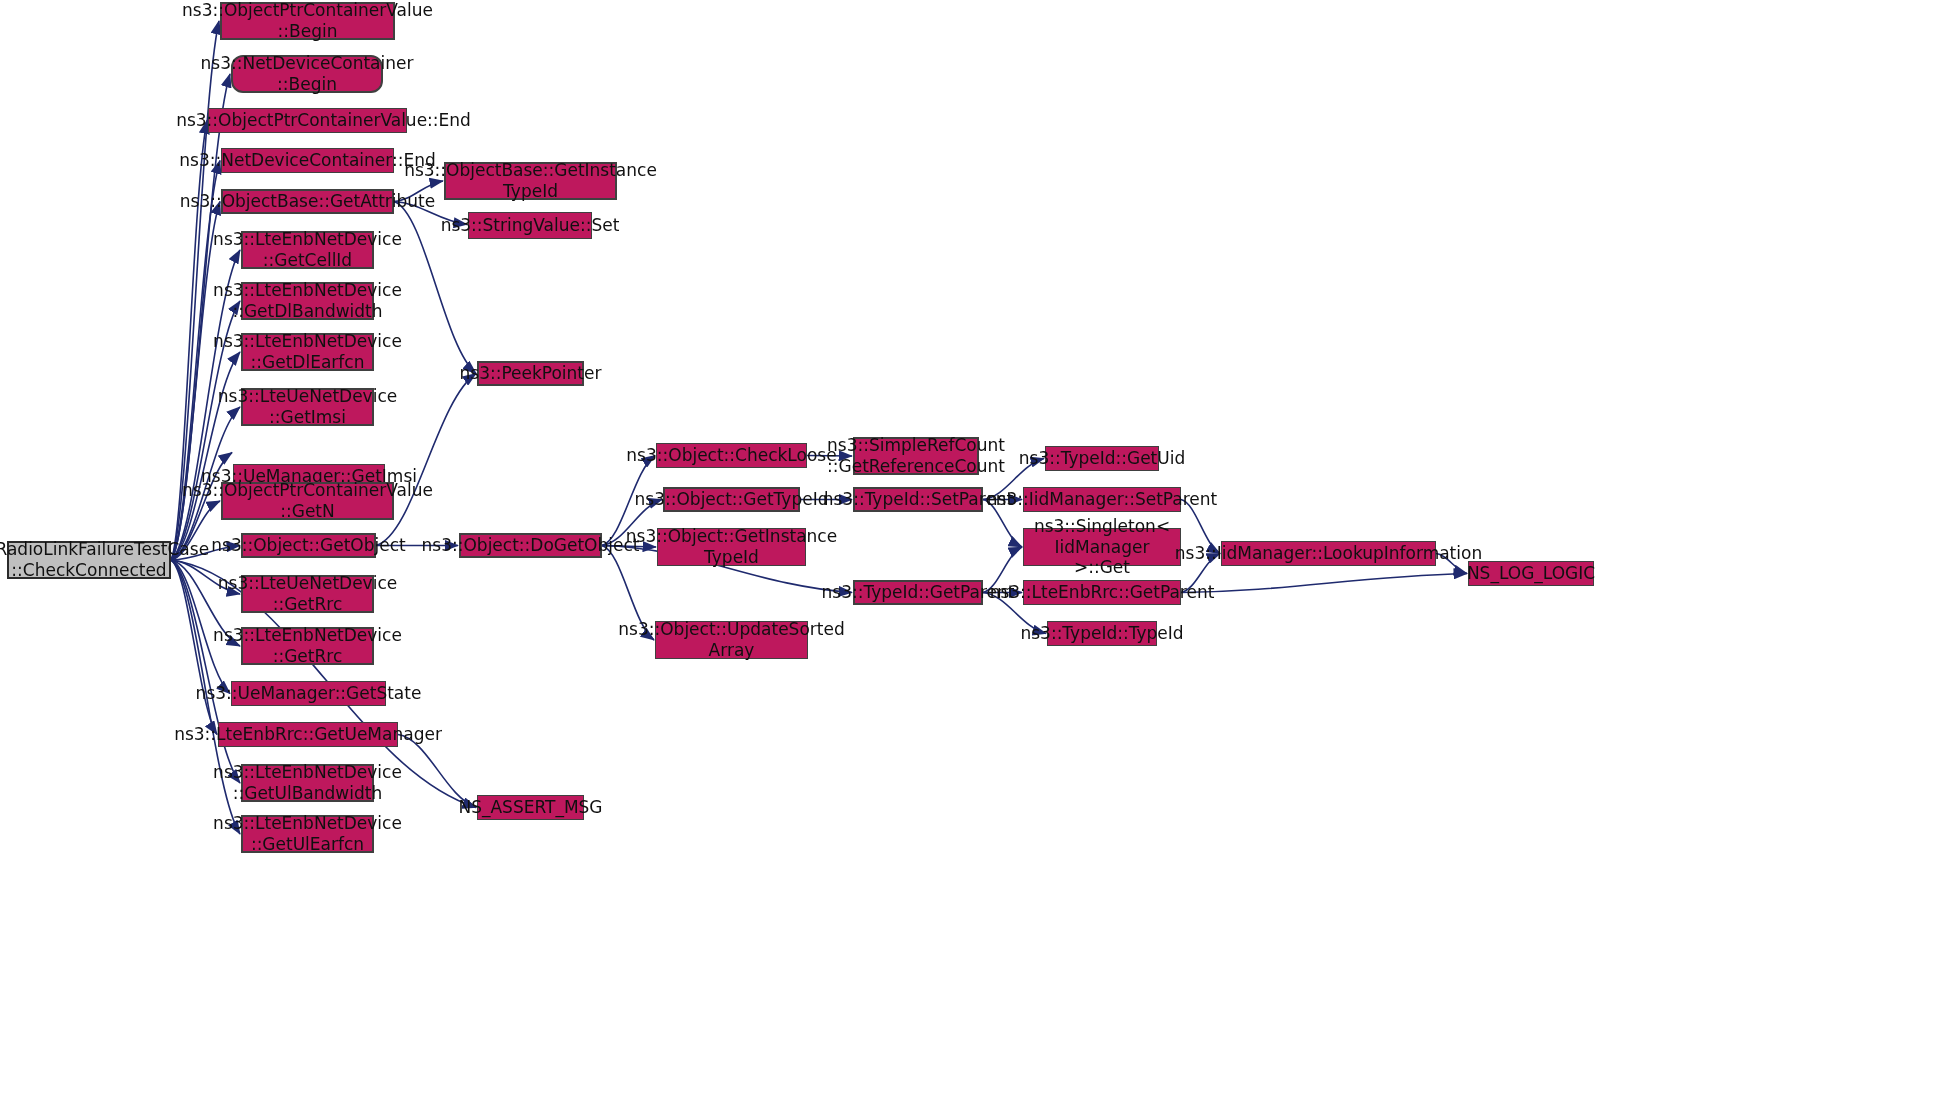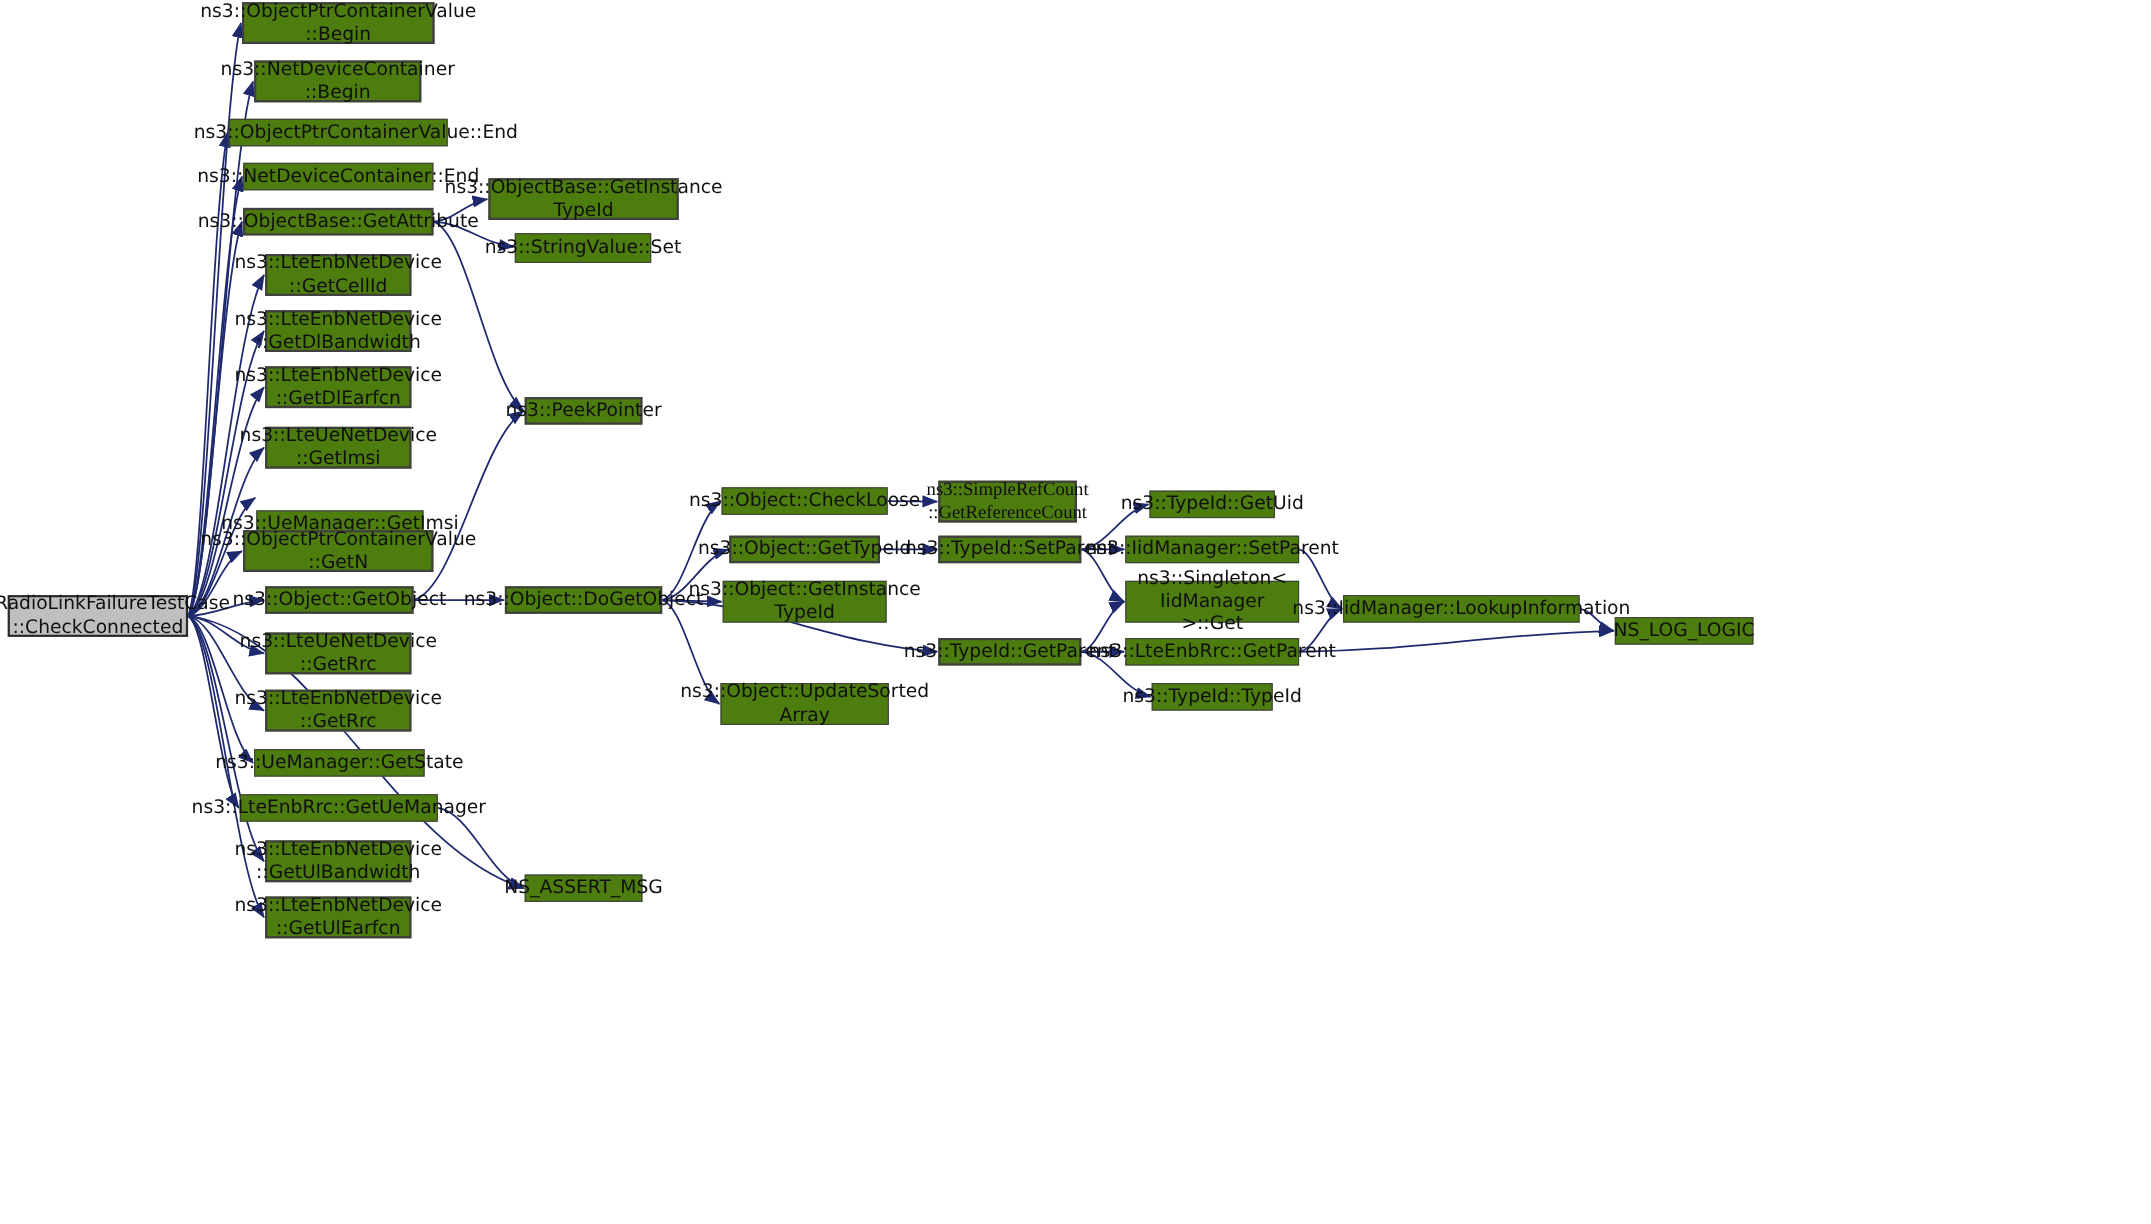--- a/index.html
+++ b/index.html
@@ -2,21 +2,21 @@
 <html><head>
 <meta charset="utf-8">
 <style>
   html,body{margin:0;padding:0;background:#ffffff;}
   body{width:1955px;height:1113px;overflow:hidden;font-family:"DejaVu Sans","Liberation Sans",sans-serif;}
   #graph{position:relative;width:1955px;height:1113px;}
   svg{position:absolute;left:0;top:0;width:1955px;height:1113px;}
   .nodebox{
     position:absolute;
     box-sizing:border-box;
-    background:#4d7c0f;
+    background:#be185d;
     border:1px solid #404040;
     display:flex;
     align-items:center;
     justify-content:center;
     text-align:center;
     font-size:17px;
     line-height:1.22;
     color:#101010;
     white-space:pre-line;
     letter-spacing:0px;
@@ -80,21 +80,21 @@
         <path d="M 1181 592.5 C 1195.82 590.16, 1204.4 559.74, 1220 553.5" fill="none" stroke="#1f2a6e" stroke-width="1.6" marker-end="url(#arrowhead)"></path>
         <path d="M 1436 553.5 C 1447.78 554.7, 1454.6 570.3, 1467 573.5" fill="none" stroke="#1f2a6e" stroke-width="1.6" marker-end="url(#arrowhead)"></path>
         <path d="M 1181 592.5 C 1289.68 591.36, 1352.6 576.54, 1467 573.5" fill="none" stroke="#1f2a6e" stroke-width="1.6" marker-end="url(#arrowhead)"></path>
       </g>
   </svg>
   <div id="nodes-layer">
       <div class="nodebox root thick" style="left: 7px; top: 541px; width: 164px; height: 38px;">LteRadioLinkFailureTestCase
 ::CheckConnected</div>
       <div class="nodebox thick" style="left: 220px; top: 2px; width: 175px; height: 38px;">ns3::ObjectPtrContainerValue
 ::Begin</div>
-      <div class="nodebox thick" style="left: 231px; top: 55px; width: 152px; height: 38px;">ns3::NetDeviceContainer
+      <div class="nodebox thick" style="left: 231px; top: 55px; width: 152px; height: 38px; border-radius: 12px;">ns3::NetDeviceContainer
 ::Begin</div>
       <div class="nodebox" style="left: 208px; top: 108px; width: 199px; height: 25px; padding-left: 32px;">ns3::ObjectPtrContainerValue::End</div>
       <div class="nodebox" style="left: 221px; top: 148px; width: 173px; height: 25px;">ns3::NetDeviceContainer::End</div>
       <div class="nodebox thick" style="left: 221px; top: 189px; width: 173px; height: 25px;">ns3::ObjectBase::GetAttribute</div>
       <div class="nodebox thick" style="left: 444px; top: 162px; width: 173px; height: 38px;">ns3::ObjectBase::GetInstance
 TypeId</div>
       <div class="nodebox" style="left: 468px; top: 212px; width: 124px; height: 27px;">ns3::StringValue::Set</div>
       <div class="nodebox thick" style="left: 241px; top: 231px; width: 133px; height: 38px;">ns3::LteEnbNetDevice
 ::GetCellId</div>
       <div class="nodebox thick" style="left: 241px; top: 282px; width: 133px; height: 38px;">ns3::LteEnbNetDevice
@@ -119,21 +119,21 @@
 ::GetUlEarfcn</div>
       <div class="nodebox thick" style="left: 477px; top: 361px; width: 107px; height: 25px;">ns3::PeekPointer</div>
       <div class="nodebox" style="left: 477px; top: 795px; width: 107px; height: 25px;">NS_ASSERT_MSG</div>
       <div class="nodebox thick" style="left: 459px; top: 533px; width: 143px; height: 25px;">ns3::Object::DoGetObject</div>
       <div class="nodebox" style="left: 656px; top: 443px; width: 151px; height: 25px;">ns3::Object::CheckLoose</div>
       <div class="nodebox thick" style="left: 663px; top: 487px; width: 137px; height: 25px;">ns3::Object::GetTypeId</div>
       <div class="nodebox" style="left: 657px; top: 528px; width: 149px; height: 38px;">ns3::Object::GetInstance
 TypeId</div>
       <div class="nodebox" style="left: 655px; top: 621px; width: 153px; height: 38px;">ns3::Object::UpdateSorted
 Array</div>
-      <div class="nodebox thick" style="left: 853px; top: 437px; width: 126px; height: 38px; font-family: Liberation Serif, serif;">ns3::SimpleRefCount
+      <div class="nodebox thick" style="left: 853px; top: 437px; width: 126px; height: 38px;">ns3::SimpleRefCount
 ::GetReferenceCount</div>
       <div class="nodebox thick" style="left: 853px; top: 487px; width: 130px; height: 25px;">ns3::TypeId::SetParent</div>
       <div class="nodebox thick" style="left: 853px; top: 580px; width: 130px; height: 25px;">ns3::TypeId::GetParent</div>
       <div class="nodebox" style="left: 1045px; top: 446px; width: 114px; height: 25px;">ns3::TypeId::GetUid</div>
       <div class="nodebox" style="left: 1023px; top: 487px; width: 158px; height: 25px;">ns3::IidManager::SetParent</div>
       <div class="nodebox" style="left: 1023px; top: 528px; width: 158px; height: 38px;">ns3::Singleton&lt; IidManager
 &gt;::Get</div>
       <div class="nodebox" style="left: 1023px; top: 580px; width: 158px; height: 25px;">ns3::LteEnbRrc::GetParent</div>
       <div class="nodebox" style="left: 1047px; top: 621px; width: 110px; height: 25px;">ns3::TypeId::TypeId</div>
       <div class="nodebox" style="left: 1221px; top: 541px; width: 215px; height: 25px;">ns3::IidManager::LookupInformation</div>

